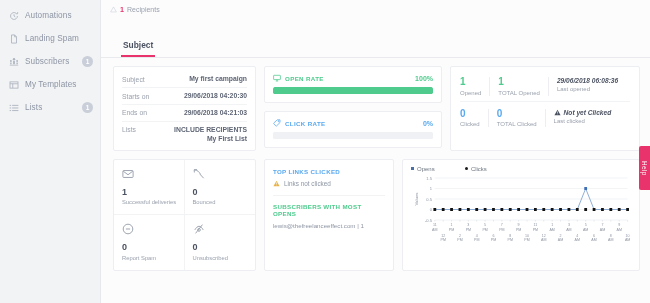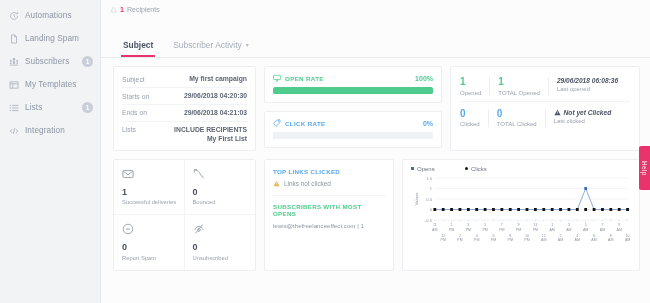--- a/index.html
+++ b/index.html
@@ -211,53 +211,39 @@
             <rect x="1" y="7.2" width="2.4" height="1.5"></rect>
             <rect x="5" y="7.2" width="10" height="1.5"></rect>
             <rect x="1" y="11.4" width="2.4" height="1.5"></rect>
             <rect x="5" y="11.4" width="10" height="1.5"></rect>
           </svg>
         </span>
       <span class="lbl">Lists</span>
       <span class="badge">1</span>
     </div>
 
-    <div class="nav-item">
-      <span class="ico">
-          <svg viewBox="0 0 16 16" fill="none" stroke="currentColor" stroke-width="1.5">
-            <path d="M5.2 5 1.8 8l3.4 3"></path>
-            <path d="M10.8 5 14.2 8l-3.4 3"></path>
-            <path d="M6.8 12.6 9.2 3.4"></path>
-          </svg>
-        </span>
-      <span class="lbl">Integration</span>
-    </div>
 
 
   </nav>
 
   <div class="main">
 
     <div class="recipients-bar">
       <span class="warn-ico">
           <svg viewBox="0 0 16 16" fill="none" stroke="currentColor" stroke-width="1.5">
             <path d="M8 2.2 14.6 13.6H1.4z"></path>
           </svg>
         </span>
       <span class="cnt">1</span>
       <span>Recipients</span>
     </div>
 
     <div class="tabs">
       <div class="tab active">
         <span>Subject</span>
-      </div>
-      <div class="tab">
-        <span>Subscriber Activity</span>
-        <span class="caret">▾</span>
       </div>
     </div>
 
     <div class="content">
 
       <div class="row1">
 
         <div class="card details">
           <div class="detail-row">
             <span class="detail-key">Subject</span>

